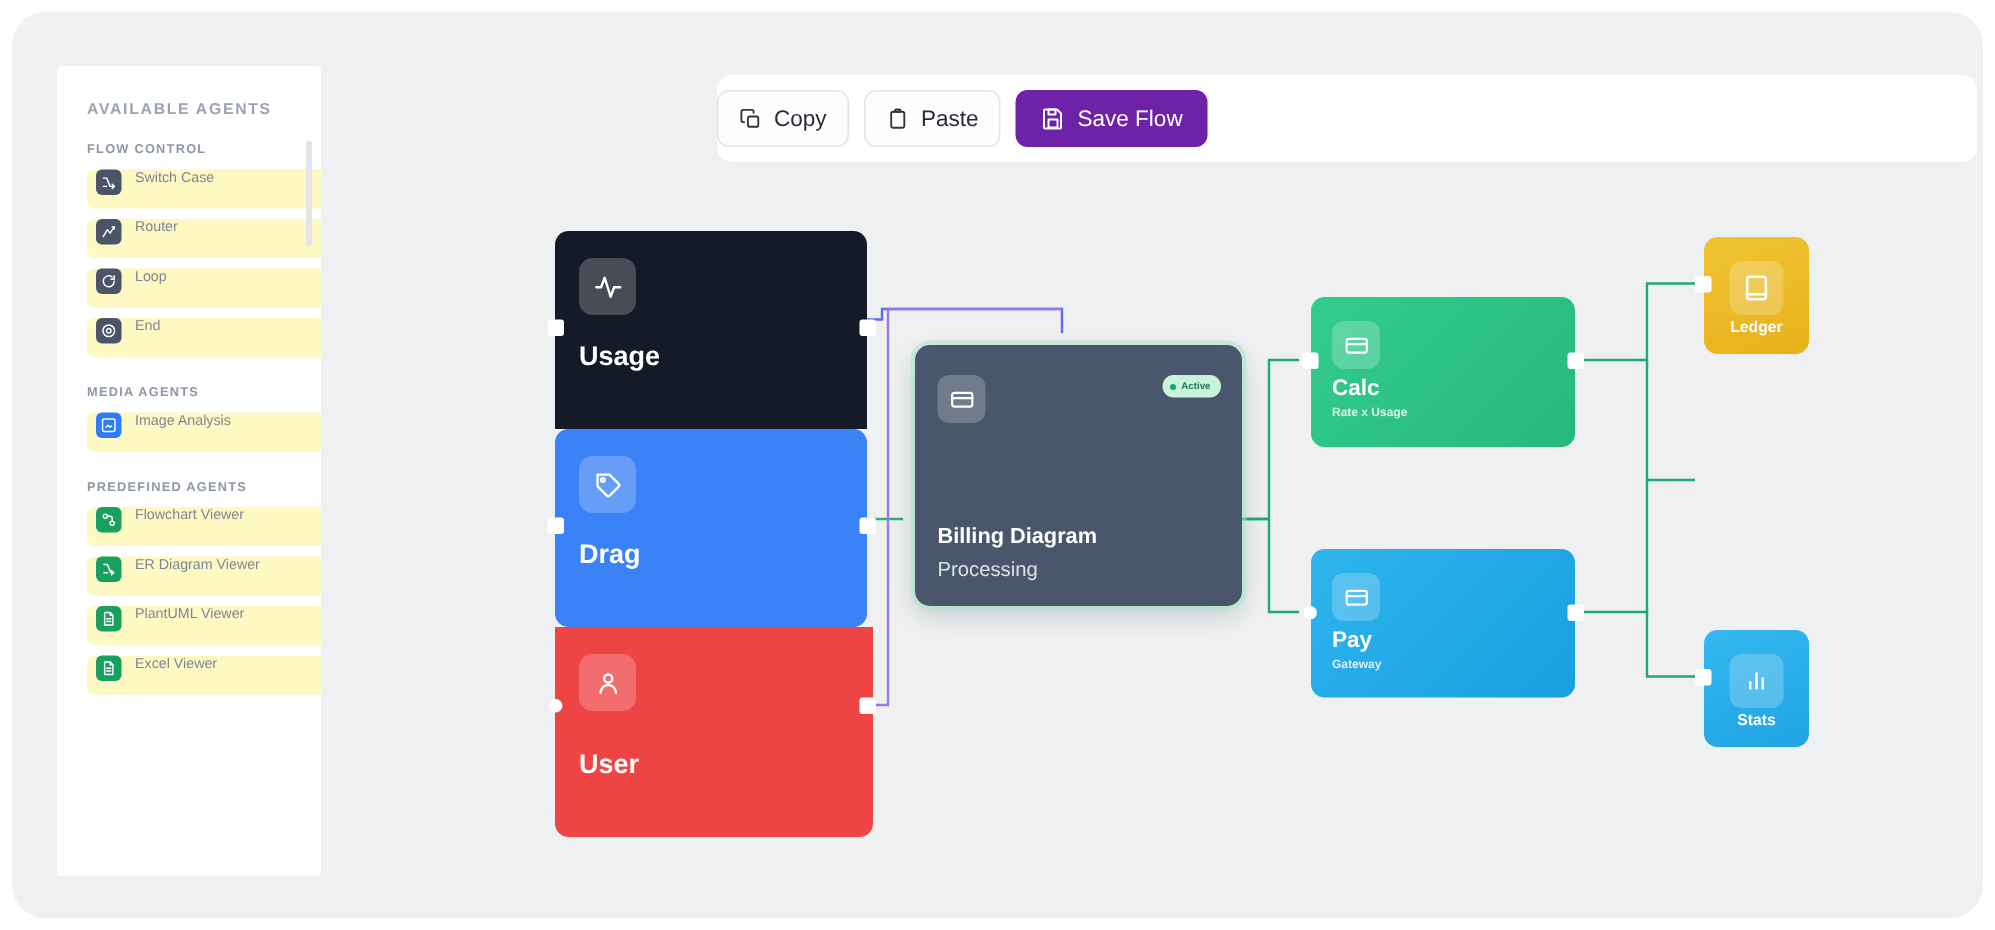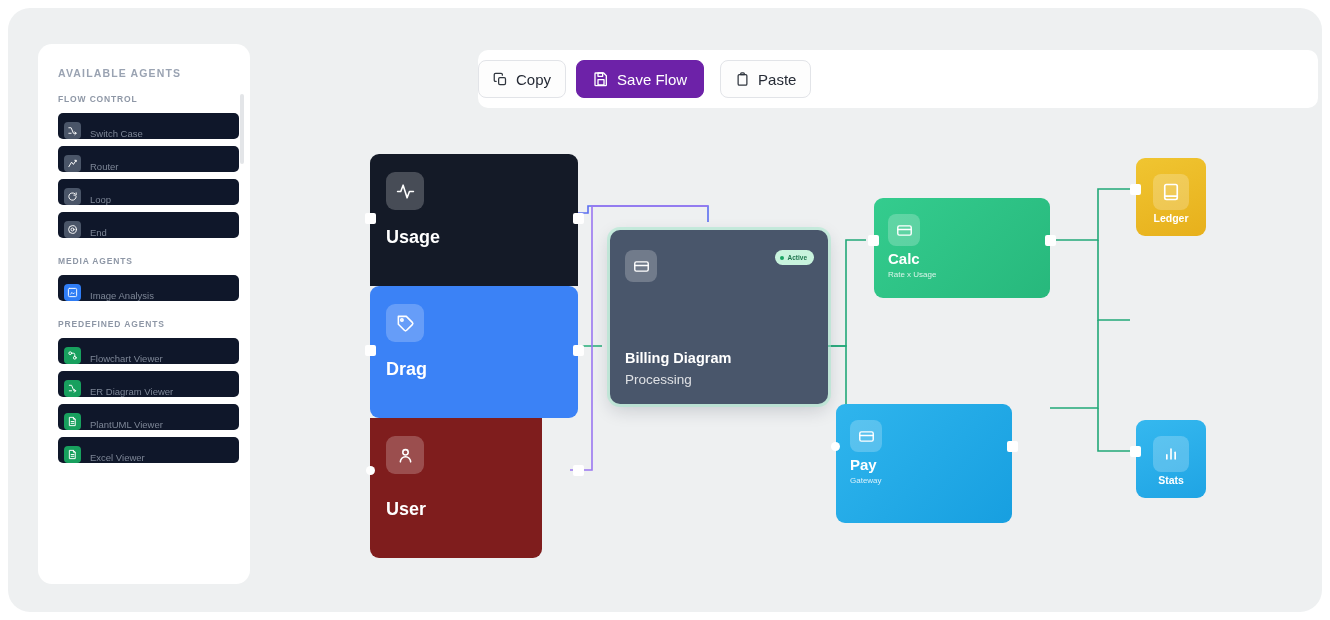--- a/index.html
+++ b/index.html
@@ -18,23 +18,23 @@
     position: absolute;
     left: 8px; top: 8px;
     width: 1314px; height: 604px;
     background: #eef0f1;
     border-radius: 22px;
   }
 
   
   .sidebar {
     position: absolute; left: 30px; top: 36px;
-    width: 212px; height: 540px;
+    width: 176px; height: 540px;
     background: #ffffff;
-    border-radius: 14px;
+    border-radius: 3px;
     overflow: hidden;
   }
   .sb-title {
     position: absolute; left: 20px; top: 23px;
     font-size: 10.5px; font-weight: bold;
     letter-spacing: 1.15px;
     color: #9aa3b2;
   }
   .sb-scrollarea {
     position: absolute; left: 0; top: 50px;
@@ -43,23 +43,23 @@
   .sb-group-label {
     font-size: 8.5px; font-weight: bold;
     letter-spacing: 0.85px;
     color: #8e97a6;
     margin: 0 0 9px 20px;
   }
   .sb-item {
     position: relative;
     margin: 0 21px 7px 20px;
     height: 26px;
-    background: #0f172a;
+    background: #fef9c3;
     border-radius: 5px;
-    display: flex; align-items: flex-end;
+    display: flex; align-items: flex-start;
     padding-left: 6px;
   }
   .sb-icon {
     width: 17px; height: 17px;
     border-radius: 4px;
     display: flex; align-items: center; justify-content: center;
     flex: 0 0 auto;
   }
   .sb-icon svg { display: block; }
   .sb-label {
@@ -111,41 +111,41 @@
     padding: 0 16px;
   }
   .tb-btn svg { display: block; flex: 0 0 auto; }
 
   
   .canvas { position: absolute; left: 0; top: 0; width: 1314px; height: 604px; }
   .edges { position: absolute; left: 0; top: 0; width: 1314px; height: 604px; pointer-events: none; }
 
   .node { position: absolute; }
   .node-title { position: absolute; font-weight: bold; color: #ffffff; }
-  .node-sub { position: absolute; color: rgba(255,255,255,0.82); }
+  .node-sub { position: absolute; color: rgba(255,255,255,0.82); font-weight: bold; }
   .node-ico {
     position: absolute;
     border-radius: 9px;
     display: flex; align-items: center; justify-content: center;
     background: rgba(255,255,255,0.22);
   }
   .node-ico svg { display: block; }
 
   
   .n-usage {
     left: 362px; top: 146px; width: 208px; height: 132px;
     background: #141a27; border-radius: 9px 9px 0 0;
   }
   .n-rules {
     left: 362px; top: 278px; width: 208px; height: 132px;
     background: #3b82f6; border-radius: 9px;
   }
   .n-user  {
-    left: 362px; top: 410px; width: 172px; height: 140px;
-    background: #7f1d1d; border-radius: 0 0 9px 9px;
+    left: 362px; top: 410px; width: 212px; height: 140px;
+    background: #ef4444; border-radius: 0 0 9px 9px;
   }
   .stack .node-ico { left: 16px; top: 18px; width: 38px; height: 38px; }
   .stack .node-title { left: 16px; bottom: 38px; font-size: 18px; }
 
   
   .n-billing {
     left: 602px; top: 222px; width: 218px; height: 174px;
     background: #49566b; border-radius: 10px;
     box-shadow: 0 0 0 3px rgba(167,233,205,0.55), 0 6px 18px rgba(20,30,50,0.18);
   }
@@ -160,22 +160,22 @@
     font-size: 6.5px; font-weight: bold; color: #20764f;
   }
   .badge .dot { width: 4px; height: 4px; border-radius: 50%; background: #19a463; }
 
   
   .n-calc {
     left: 866px; top: 190px; width: 176px; height: 100px;
     background: linear-gradient(135deg,#34cc8e,#27b87c); border-radius: 9px;
   }
   .n-pay {
-    left: 828px; top: 358px; width: 176px; height: 119px;
-    background: linear-gradient(135deg,#2fb5ed,#179fe0); border-radius: 9px; margin-top: 38px;
+    left: 866px; top: 358px; width: 176px; height: 99px;
+    background: linear-gradient(135deg,#2fb5ed,#179fe0); border-radius: 9px;
   }
   .mid .node-ico { left: 14px; top: 16px; width: 32px; height: 32px; border-radius: 8px; }
   .mid .node-title { left: 14px; top: 52px; font-size: 15px; }
   .mid .node-sub { left: 14px; top: 72px; font-size: 8px; }
 
   
   .leaf { width: 70px; height: 78px; border-radius: 9px; }
   .n-ledger  { left: 1128px; top: 150px; background: linear-gradient(160deg,#f0c531,#e7b01c); }
   .n-invoice { left: 1128px; top: 281px; background: linear-gradient(160deg,#a06bf2,#8e54ea); }
   .n-stats   { left: 1128px; top: 412px; background: linear-gradient(160deg,#35b8ef,#1fa4e4); }
@@ -425,36 +425,36 @@
       <div class="tb-btn">
         <span>
           <svg width="15" height="15" viewBox="0 0 24 24" fill="none" stroke="#30363f" stroke-width="2" stroke-linecap="round" stroke-linejoin="round">
             <rect x="9" y="9" width="11" height="11" rx="2"></rect>
             <path d="M5 15H4a2 2 0 0 1-2-2V4a2 2 0 0 1 2-2h9a2 2 0 0 1 2 2v1"></path>
           </svg>
         </span>
         <span>Copy</span>
       </div>
 
+      <div class="tb-btn">
+        <span>
+          <svg width="15" height="15" viewBox="0 0 24 24" fill="none" stroke="#30363f" stroke-width="2" stroke-linecap="round" stroke-linejoin="round">
+            <rect x="5" y="4" width="14" height="17" rx="2"></rect>
+            <path d="M9 4V3a1.6 1.6 0 0 1 1.6-1.6h2.8A1.6 1.6 0 0 1 15 3v1z"></path>
+          </svg>
+        </span>
+        <span>Paste</span>
+      </div>
+
       <div class="tb-btn primary">
         <span>
           <svg width="16" height="16" viewBox="0 0 24 24" fill="none" stroke="#ffffff" stroke-width="2" stroke-linecap="round" stroke-linejoin="round">
             <path d="M4 3h12l4 4v14a1 1 0 0 1-1 1H4a1 1 0 0 1-1-1V4a1 1 0 0 1 1-1z"></path>
             <rect x="7.5" y="13" width="9" height="8"></rect>
             <rect x="7.5" y="3" width="7" height="5"></rect>
           </svg>
         </span>
         <span>Save Flow</span>
       </div>
-
-      <div class="tb-btn">
-        <span>
-          <svg width="15" height="15" viewBox="0 0 24 24" fill="none" stroke="#30363f" stroke-width="2" stroke-linecap="round" stroke-linejoin="round">
-            <rect x="5" y="4" width="14" height="17" rx="2"></rect>
-            <path d="M9 4V3a1.6 1.6 0 0 1 1.6-1.6h2.8A1.6 1.6 0 0 1 15 3v1z"></path>
-          </svg>
-        </span>
-        <span>Paste</span>
-      </div>
     </div>
 
   </div>
 </div>
 
 </body></html>

